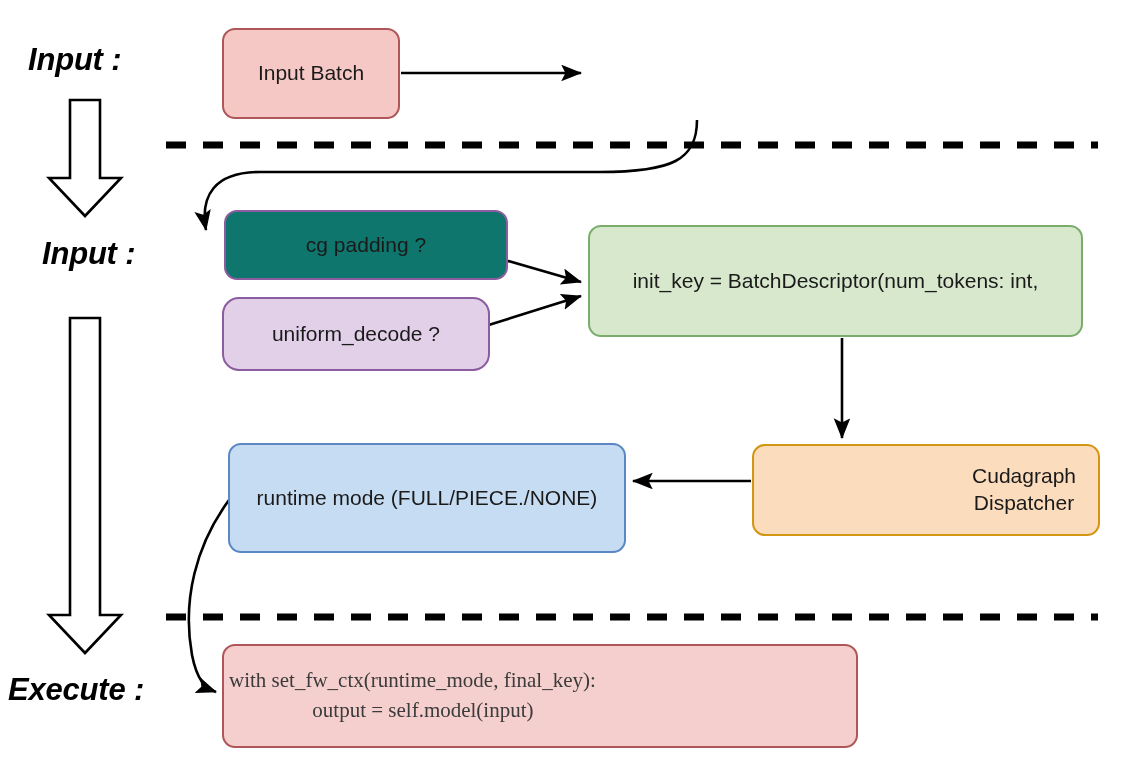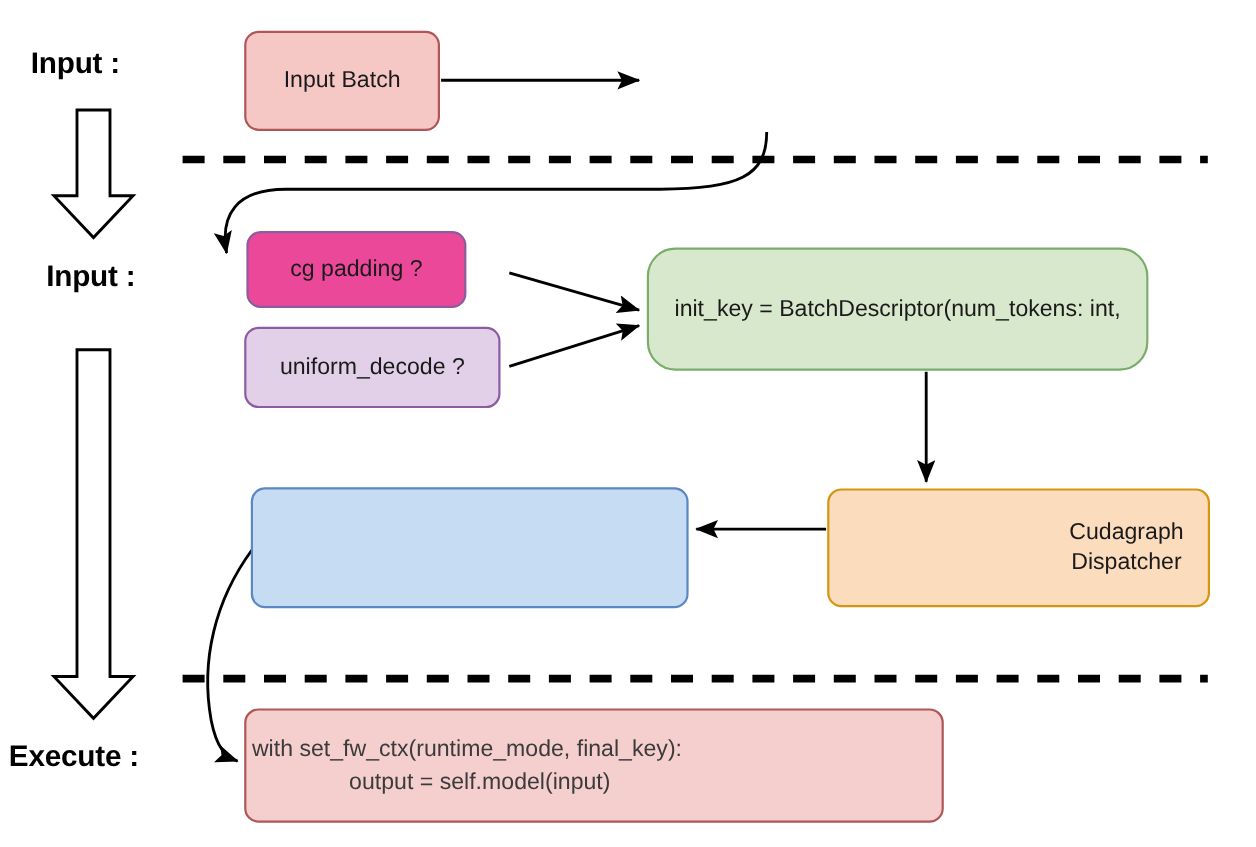--- a/index.html
+++ b/index.html
@@ -21,24 +21,25 @@
     position: absolute;
     left: 0;
     top: 0;
     width: 1142px;
     height: 770px;
     pointer-events: none;
   }
   .stage-label {
     position: absolute;
     font-weight: bold;
-    font-size: 27px;
+    font-size: 31px;
     color: #000000;
     white-space: nowrap;
     letter-spacing: -0.2px;
+    font-style: italic;
   }
   .node {
     position: absolute;
     box-sizing: border-box;
     display: flex;
     align-items: center;
     justify-content: center;
     text-align: center;
     border-radius: 13px;
     border: 2px solid;
@@ -49,49 +50,49 @@
   }
   .node-input-batch {
     left: 222px; top: 28px; width: 178px; height: 91px;
     background: #f5c8c6; border-color: #b05558;
   }
   .node-preprocess {
     left: 588px; top: 28px; width: 222px; height: 91px;
     background: #fdecbc; border-color: #d4aa3e;
   }
   .node-cg-padding {
-    left: 224px; top: 210px; width: 200px; height: 70px;
-    background: #ec4899; border-color: #8c5ca0;
+    left: 224px; top: 210px; width: 284px; height: 70px;
+    background: #0f766e; border-color: #8c5ca0;
   }
   .node-uniform-decode {
-    left: 222px; top: 297px; width: 233px; height: 74px;
-    background: #e2d0e8; border-color: #8c5ca0;
+    left: 222px; top: 297px; width: 268px; height: 74px;
+    background: #e2d0e8; border-color: #8c5ca0; border-radius: 17px;
   }
   .node-init-key {
-    left: 588px; top: 225px; width: 456px; height: 112px;
-    background: #d7e8cc; border-color: #7aad6b; border-radius: 26px;
+    left: 588px; top: 225px; width: 495px; height: 112px;
+    background: #d7e8cc; border-color: #7aad6b;
   }
   .node-cudagraph-dispatcher {
-    left: 752px; top: 444px; width: 348px; height: 108px;
+    left: 752px; top: 444px; width: 348px; height: 92px;
     background: #fbdcbd; border-color: #d49510;
     align-items: center; justify-content: flex-end;
     padding-right: 22px;
   }
   .node-dispatch {
     left: 752px; top: 444px; width: 180px; height: 73px;
     background: #f9cbad; border-color: #d49510;
   }
   .node-runtime-mode {
     left: 228px; top: 443px; width: 398px; height: 110px;
     background: #c6dcf2; border-color: #5b87c4;
   }
   .node-exec-code {
     left: 222px; top: 644px; width: 636px; height: 104px;
     background: #f5cfcd; border-color: #b05558;
-    font-family: Liberation Sans, sans-serif;
+    font-family: Liberation Serif, serif;
     font-size: 21px;
     justify-content: flex-start;
     align-items: center;
     padding-left: 5px;
     white-space: pre;
     line-height: 1.42;
     color: #3b3b3b;
   }
   .lbl-input { left: 28px; top: 42px; }
   .lbl-plan  { left: 42px; top: 236px; }
@@ -158,21 +159,21 @@
   <div class="node node-cudagraph-dispatcher">
     <span>
       <span>Cudagraph</span><br>
       <span>Dispatcher</span>
     </span>
   </div>
 
 
   <div class="node node-runtime-mode">
     <span>
-      <br>
+      <span>runtime mode (FULL/PIECE./NONE)</span><br>
     </span>
   </div>
 
   <div class="node node-exec-code">
     <span><span>with set_fw_ctx(runtime_mode, final_key):</span>
 <span>    output = self.model(input)</span></span>
   </div>
 
 </div>
 

